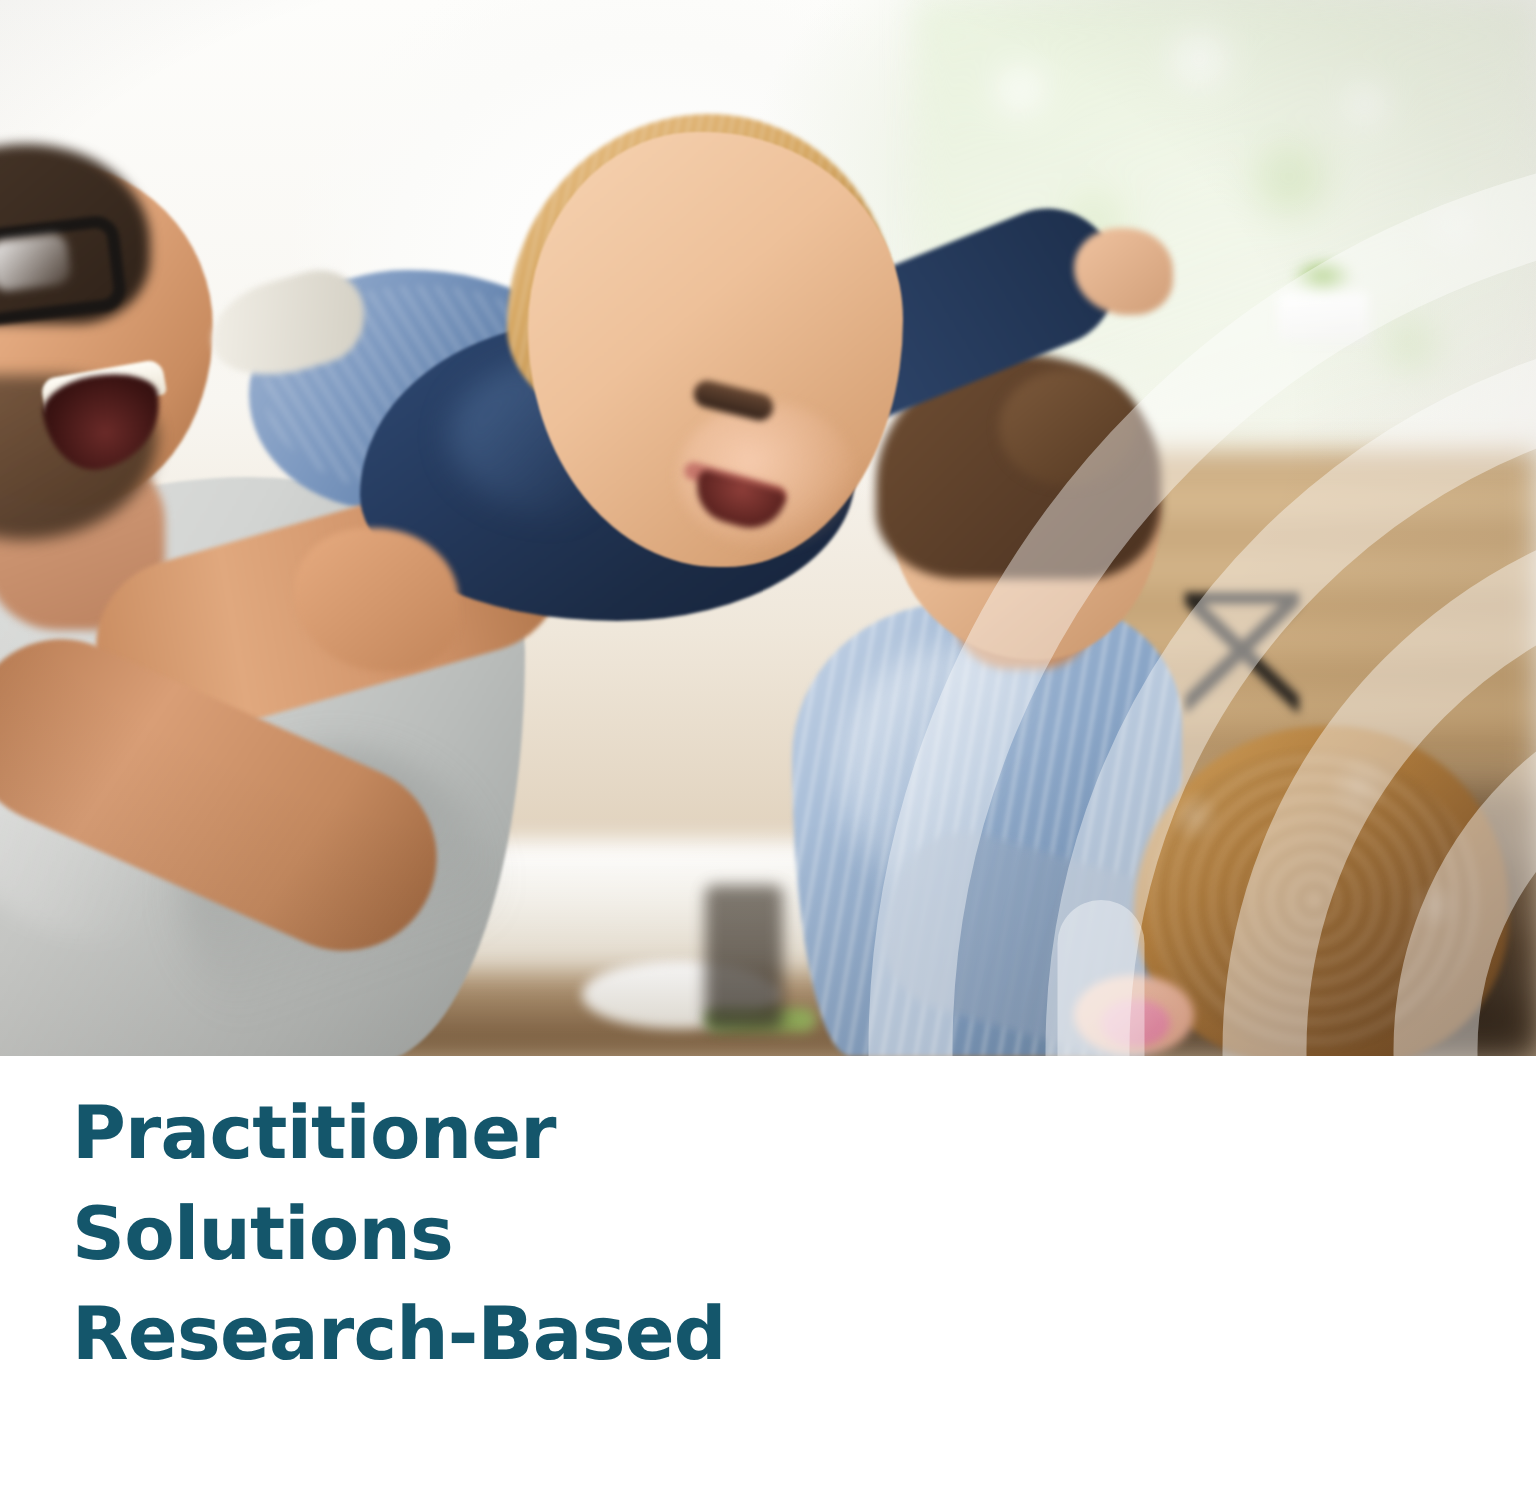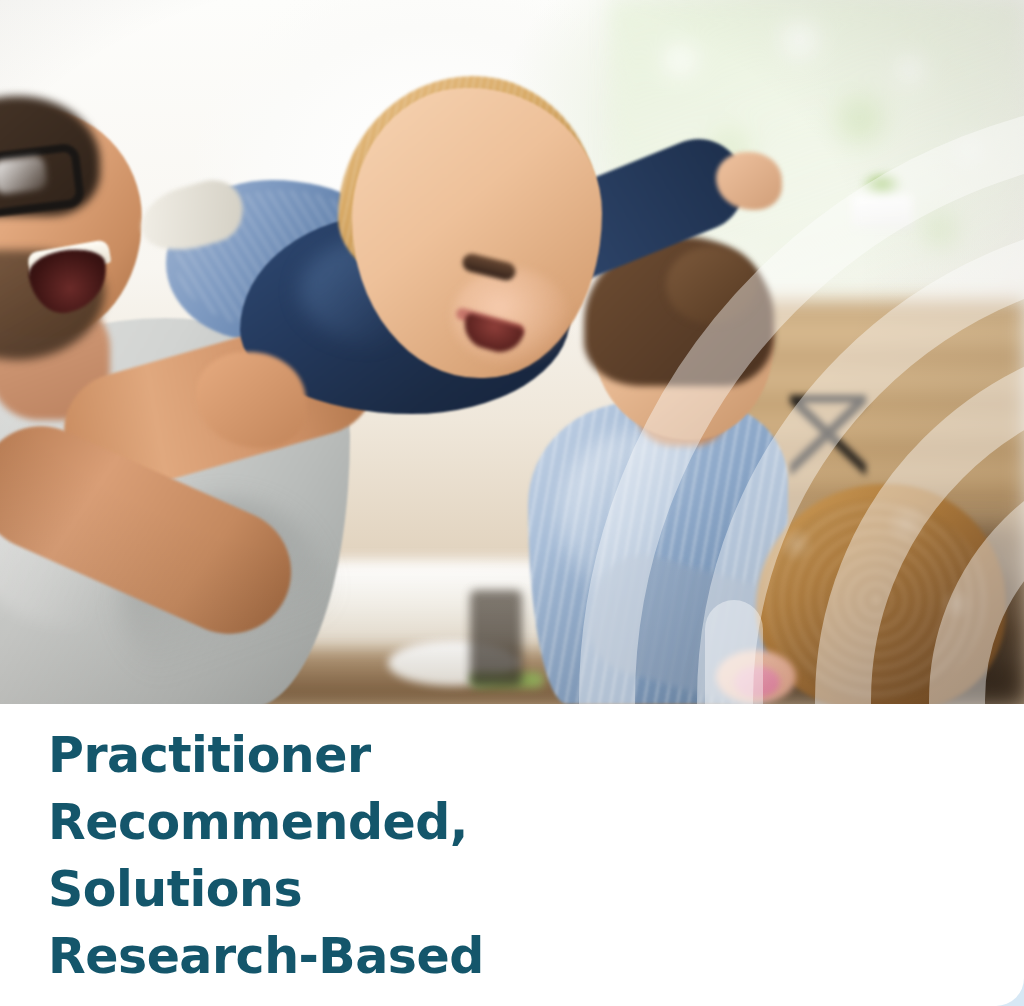--- a/index.html
+++ b/index.html
@@ -386,21 +386,20 @@
     pointer-events:none;
   }
 
   
   #panel {
     position:absolute;
     left:0; top:704px;
     width:1024px; height:302px;
     background:#ffffff;
     overflow:hidden;
-    border-radius:28px;
   }
   #headline {
     position:absolute;
     left:48px; top:18px;
     width:620px;
   }
   #headline .line {
     display:block;
     font-family:"DejaVu Sans", sans-serif;
     font-weight:bold;
@@ -501,19 +500,18 @@
       <circle cx="1185" cy="700" r="460" fill="none" stroke="#e4f0f9" stroke-width="56"></circle>
       <circle cx="1185" cy="700" r="578" fill="none" stroke="#eaf4fb" stroke-width="56"></circle>
       <rect x="705" y="704" width="58" height="92" rx="29" fill="#dbeaf6"></rect>
       <rect x="598" y="704" width="58" height="240" fill="#e7f2fa"></rect>
     </g>
   </svg>
 
   <div id="panel">
     <h1 id="headline">
       <span class="line">Practitioner</span>
-      <span class="line">Recommended,</span>
       <span class="line">Solutions</span>
       <span class="line">Research-Based</span>
     </h1>
   </div>
 
 </div>
 
 </body></html>

